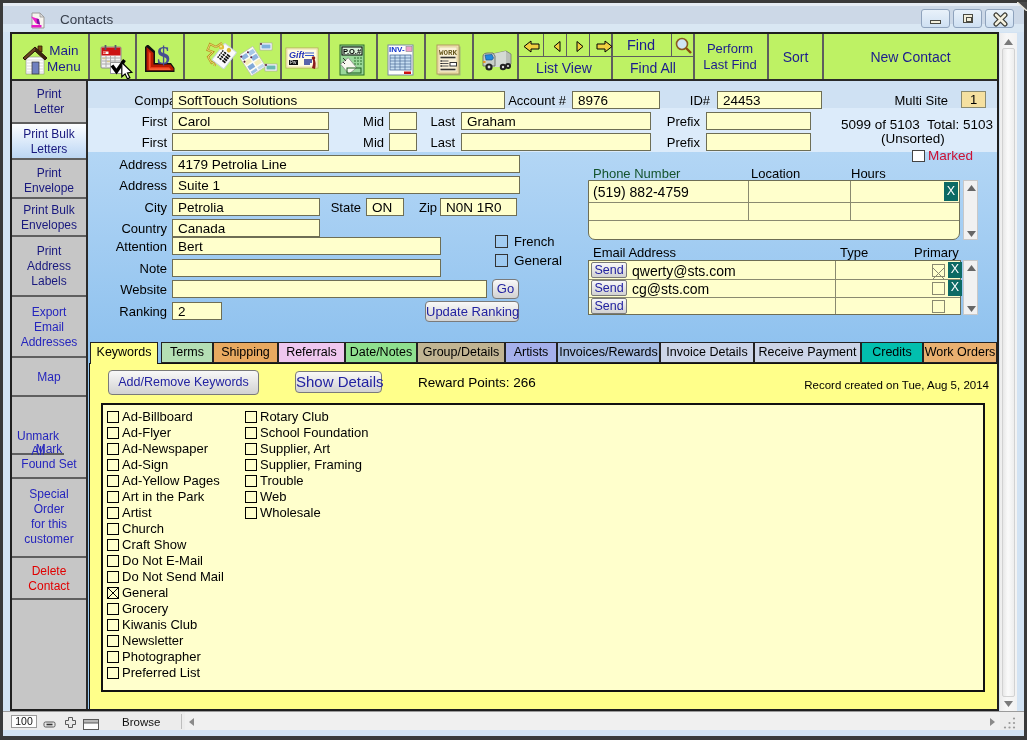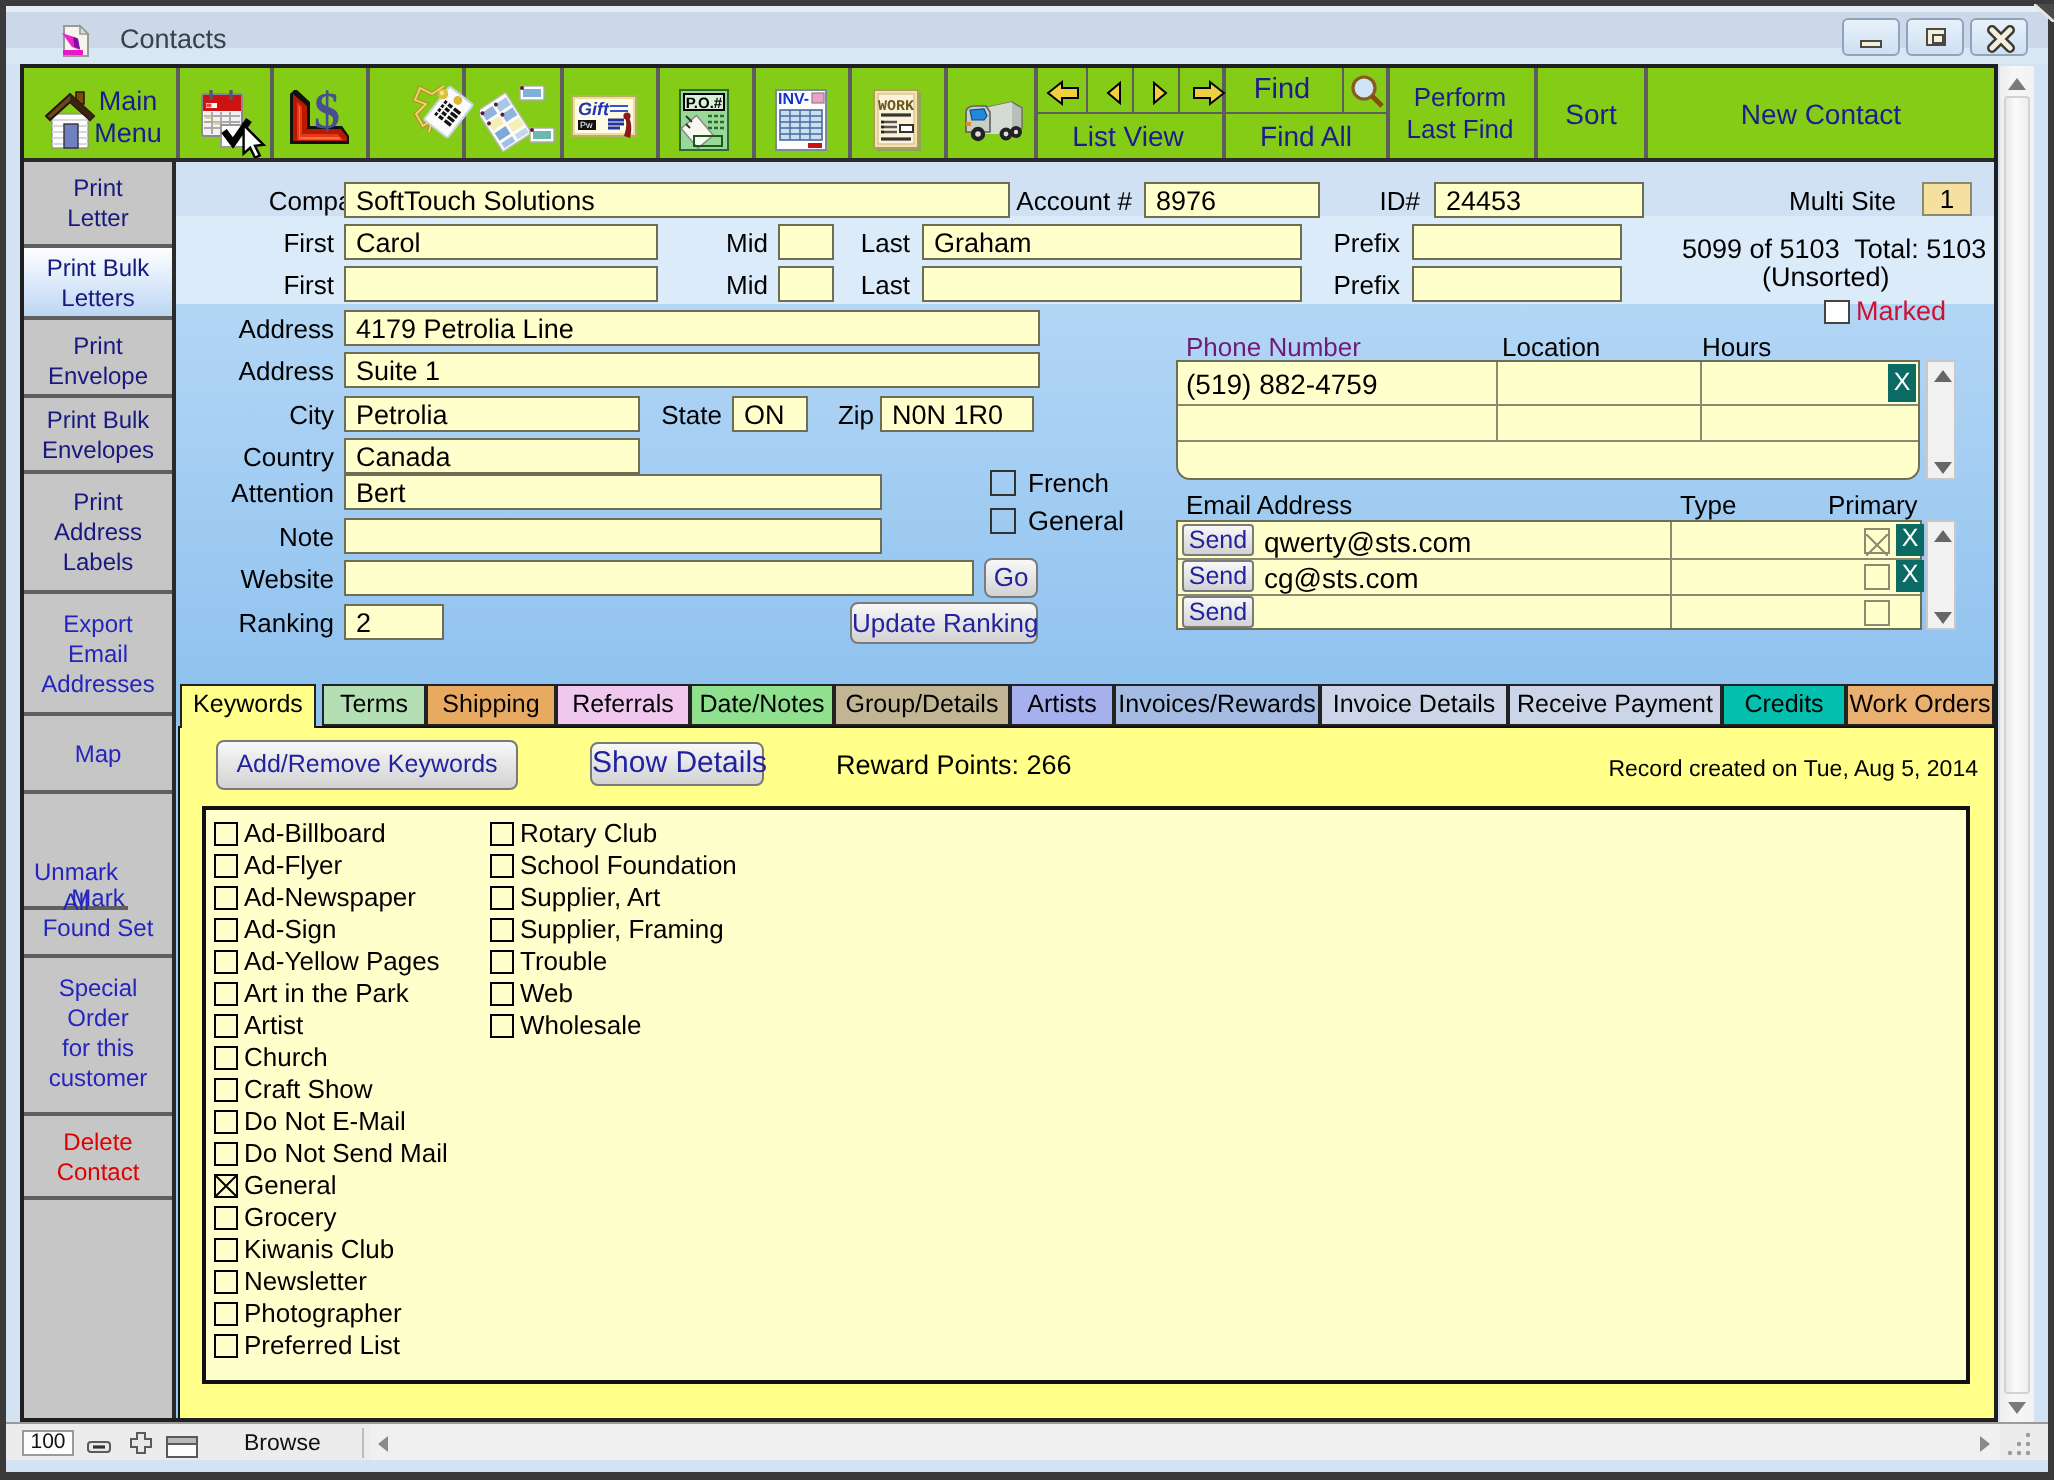--- a/index.html
+++ b/index.html
@@ -49,21 +49,21 @@
   </div>
 <div class="abs" style="left:985px;top:9px;width:29px;height:19px;background:linear-gradient(#e8f1fa,#cfe0f2);border:1px solid #8fa3bd;border-radius:3px;box-sizing:border-box;">
  <svg class="abs" style="left:7px;top:2px;" width="15" height="15" viewBox="0 0 15 15">
  <path d="M3 3 L12 12 M12 3 L3 12" stroke="#3a3a34" stroke-width="5" stroke-linecap="round"></path>
  <path d="M3 3 L12 12 M12 3 L3 12" stroke="#f3efdc" stroke-width="2.6" stroke-linecap="round"></path>
  </svg>
   </div>
 
 <div class="abs" style="left:10px;top:32px;width:989px;height:679px;background:#c6c6c6;border:2px solid #1f1f1f;box-sizing:border-box;"></div>
 
-<div class="abs" id="toolbar" style="left:12px;top:34px;width:985px;height:45px;background:#84cc16;border-bottom:2px solid #2a2a2a;box-sizing:content-box;">
+<div class="abs" id="toolbar" style="left:12px;top:34px;width:985px;height:45px;background:#bef264;border-bottom:2px solid #2a2a2a;box-sizing:content-box;">
 
  <div class="abs" style="left:76px;top:0;width:2px;height:45px;background:#5e5e5e;"></div>
  <div class="abs" style="left:123px;top:0;width:2px;height:45px;background:#5e5e5e;"></div>
  <div class="abs" style="left:171px;top:0;width:2px;height:45px;background:#5e5e5e;"></div>
  <div class="abs" style="left:219px;top:0;width:2px;height:45px;background:#5e5e5e;"></div>
  <div class="abs" style="left:268px;top:0;width:2px;height:45px;background:#5e5e5e;"></div>
  <div class="abs" style="left:316px;top:0;width:2px;height:45px;background:#5e5e5e;"></div>
  <div class="abs" style="left:364px;top:0;width:2px;height:45px;background:#5e5e5e;"></div>
  <div class="abs" style="left:412px;top:0;width:2px;height:45px;background:#5e5e5e;"></div>
  <div class="abs" style="left:460px;top:0;width:2px;height:45px;background:#5e5e5e;"></div>
@@ -312,21 +312,21 @@
 
  <div class="lbl" style="left:0;top:223px;width:79px;">Ranking</div>
  <div class="fld" style="left:84px;top:221px;width:50px;height:18px;">2</div>
  <div class="gbtn" style="left:337px;top:220px;width:94px;height:21px;font-size:13px;line-height:19px;">Update Ranking</div>
 
  <div class="abs" style="left:753px;top:36px;width:200px;font-size:13.5px;color:#000;">5099 of 5103&nbsp; Total: 5103</div>
  <div class="abs" style="left:793px;top:50px;width:120px;font-size:13.5px;color:#000;">(Unsorted)</div>
  <div class="cb" style="left:824px;top:69px;width:13px;height:12px;background:#fff;border-color:#444;"></div>
  <div class="abs" style="left:840px;top:67px;font-size:13.5px;color:#cc1133;">Marked</div>
 
- <div class="abs" style="left:505px;top:85px;font-size:13px;color:#701a75;">Phone Number</div>
+ <div class="abs" style="left:505px;top:85px;font-size:13px;color:#14532d;">Phone Number</div>
  <div class="abs" style="left:663px;top:85px;font-size:13px;color:#000;">Location</div>
  <div class="abs" style="left:763px;top:85px;font-size:13px;color:#000;">Hours</div>
  <div class="abs" style="left:500px;top:99px;width:372px;height:60px;background:#ffffcc;border:1px solid #6e6e55;border-radius:0 0 7px 7px;box-sizing:border-box;">
    <div class="abs" style="left:0;top:21px;width:370px;height:1px;background:#8a8a70;"></div>
    <div class="abs" style="left:0;top:39px;width:370px;height:1px;background:#8a8a70;"></div>
    <div class="abs" style="left:159px;top:0;width:1px;height:39px;background:#8a8a70;"></div>
    <div class="abs" style="left:261px;top:0;width:1px;height:39px;background:#8a8a70;"></div>
    <div class="abs" style="left:4px;top:3px;font-size:14px;color:#000;">(519) 882-4759</div>
    <div class="abs" style="left:355px;top:1px;width:14px;height:19px;background:#0c6a64;color:#fff;font-size:12.5px;text-align:center;line-height:18px;">X</div>
  </div>

